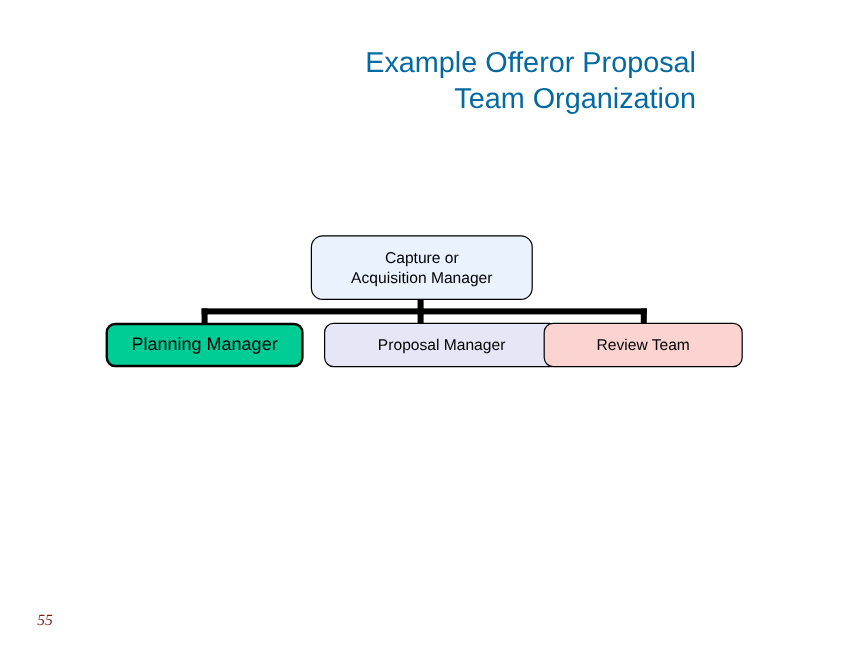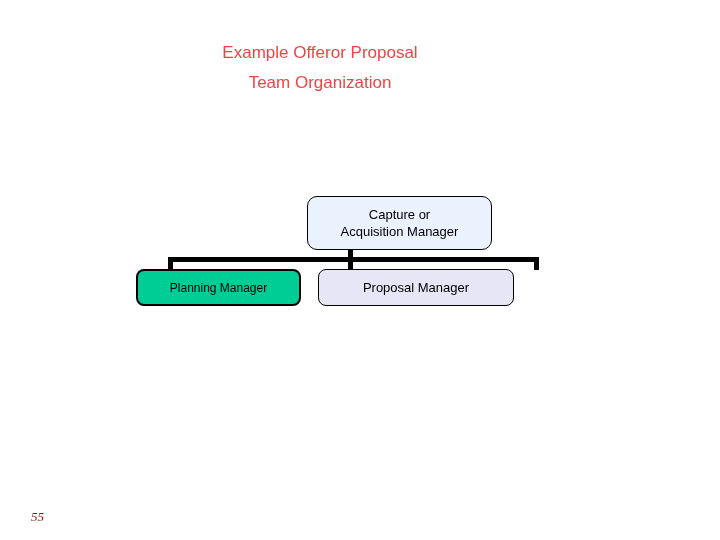--- a/index.html
+++ b/index.html
@@ -23,25 +23,25 @@
     height: 540px;
     background: #ffffff;
   }
 
   
   #title {
     position: absolute;
     left: 60px;
     top: 38px;
     width: 520px;
-    text-align: center;
+    text-align: right;
     font-family: "Liberation Sans", sans-serif;
-    font-size: 17px;
+    font-size: 24px;
     line-height: 30px;
-    color: #ef4444;
+    color: #0369a1;
     white-space: pre-line;
     letter-spacing: 0px;
   }
 
   
   #chart {
     position: absolute;
     left: 0;
     top: 0;
     width: 720px;
@@ -53,21 +53,20 @@
     box-sizing: border-box;
     border: 1.5px solid #000000;
     border-radius: 9px;
     display: flex;
     align-items: center;
     justify-content: center;
     text-align: center;
     font-family: "Liberation Sans", sans-serif;
     color: #000000;
     white-space: pre-line;
-    margin-left: 48px;
   }
 
   
   #node-capture {
     left: 259px;
     top: 196px;
     width: 185px;
     height: 54px;
     background: #eaf2fd;
     font-size: 13px;
@@ -75,21 +74,21 @@
     border-radius: 10px;
   }
 
   
   #node-planning {
     left: 88px;
     top: 269px;
     width: 165px;
     height: 37px;
     background: #00cc96;
-    font-size: 12px;
+    font-size: 15px;
     border-width: 2px;
     border-radius: 8px;
   }
   #node-proposal {
     left: 270px;
     top: 269px;
     width: 196px;
     height: 37px;
     background: #e6e6f7;
     font-size: 13px;
@@ -175,18 +174,19 @@
     <div class="conn" id="conn-drop-mid"></div>
     <div class="conn" id="conn-drop-right"></div>
 
     <div class="node" id="node-capture">Capture or
 Acquisition Manager</div>
 
     <div class="node" id="node-planning">Planning Manager</div>
 
     <div class="node" id="node-proposal">Proposal Manager</div>
 
+    <div class="node" id="node-review">Review Team</div>
 
   </div>
 
   <div id="page-number">55</div>
 
 </div>
 
 </body></html>

